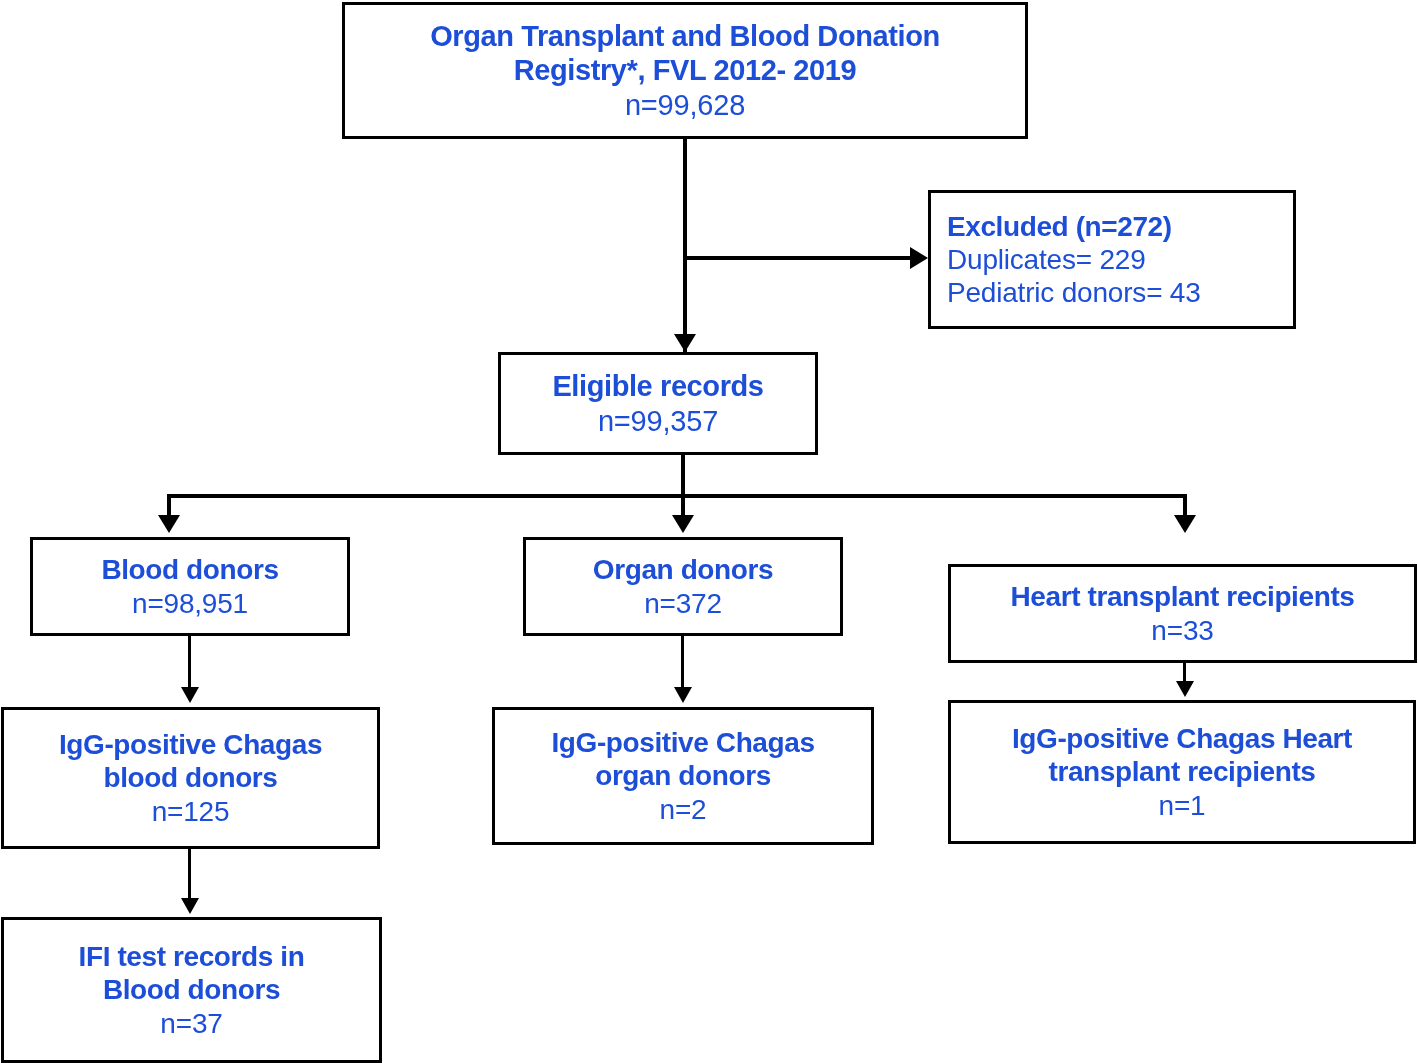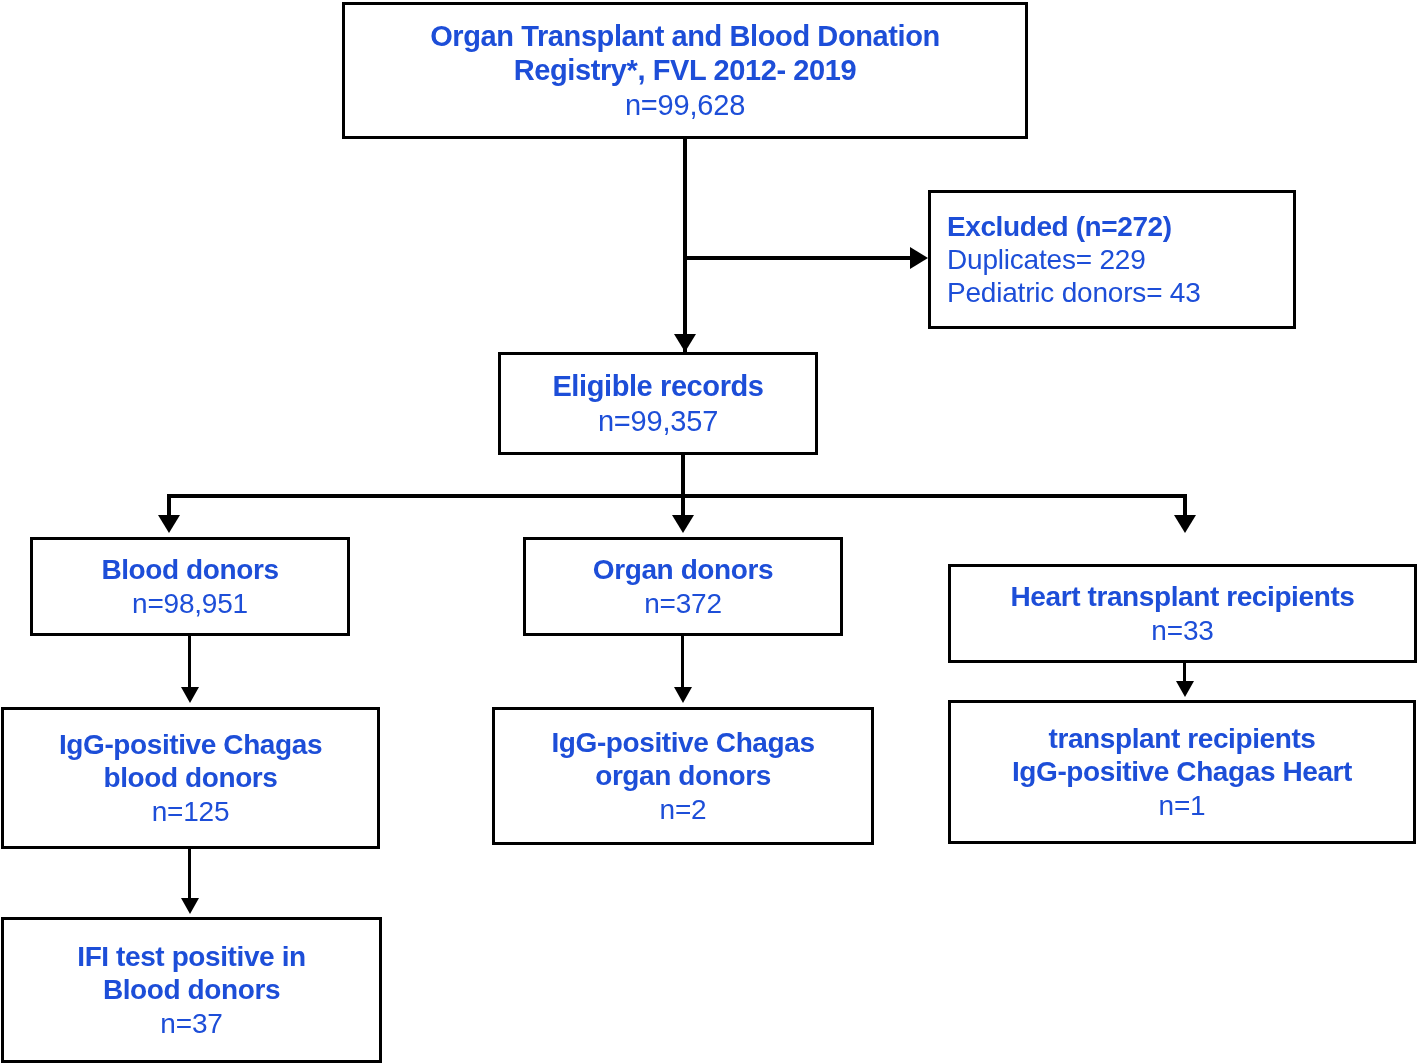--- a/index.html
+++ b/index.html
@@ -161,24 +161,24 @@
     <span class="ln r">n=125</span>
   </div>
 
   <div class="node" id="node-igg-organ">
     <span class="ln b">IgG-positive Chagas</span>
     <span class="ln b">organ donors</span>
     <span class="ln r">n=2</span>
   </div>
 
   <div class="node" id="node-igg-heart">
+    <span class="ln b">IgG-positive Chagas Heart</span>
     <span class="ln b">transplant recipients</span>
-    <span class="ln b">IgG-positive Chagas Heart</span>
     <span class="ln r">n=1</span>
   </div>
 
   <div class="node" id="node-ifi">
-    <span class="ln b">IFI test positive in</span>
+    <span class="ln b">IFI test records in</span>
     <span class="ln b">Blood donors</span>
     <span class="ln r">n=37</span>
   </div>
 
 </div>
 
 </body></html>

